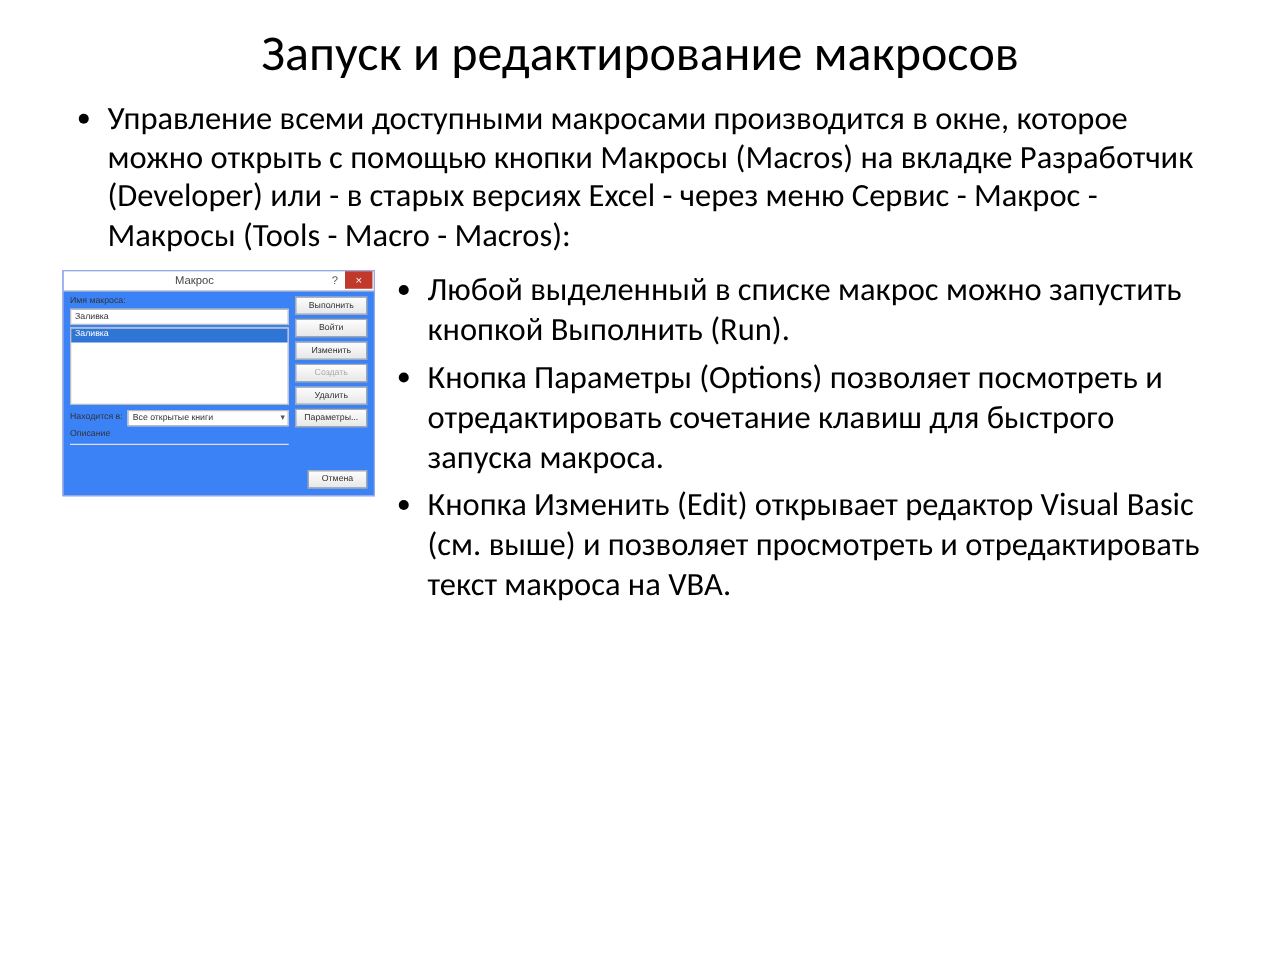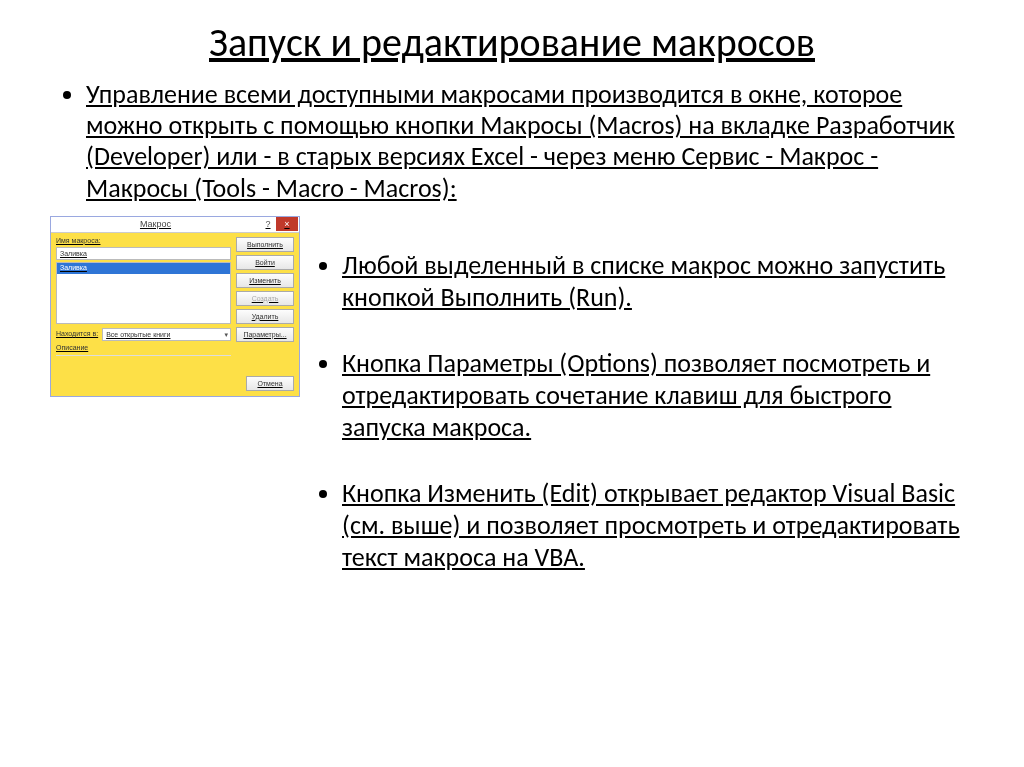--- a/index.html
+++ b/index.html
@@ -10,21 +10,20 @@
     height: 767px;
     font-family: Calibri, Arial, sans-serif;
     background: #fff;
     color: #000;
   }
   .slide {
     width: 1024px;
     height: 767px;
     padding: 10px 50px 30px 50px;
     position: relative;
-    text-decoration: underline;
   }
   h1.title {
     font-size: 40px;
     font-weight: 400;
     text-align: center;
     margin: 8px 0 12px 0;
     letter-spacing: 0;
   }
   ul.outer {
     list-style: disc;
@@ -37,21 +36,21 @@
   .row2 {
     display: flex;
     align-items: flex-start;
     margin-top: 12px;
     gap: 14px;
   }
   .dialog-thumb {
     width: 250px;
     flex: 0 0 auto;
     border: 1px solid #9aa8e0;
-    background: #fde047;
+    background: #3b82f6;
     font-family: Tahoma, Arial, sans-serif;
     font-size: 8px;
     color: #333;
     line-height: 1.2;
   }
   .dlg-titlebar {
     background: #fff;
     display: flex;
     align-items: center;
     border-bottom: 1px solid #ccc;
@@ -159,21 +158,21 @@
     padding: 0 5px 5px 5px;
   }
   .dlg-footer .dlg-btn { width: 48px; }
   ul.inner {
     list-style: disc;
     margin: 0;
     padding-left: 28px;
     font-size: 26px;
     line-height: 1.23;
   }
-  ul.inner > li { margin-bottom: 6px; margin-top: 34px; }
+  ul.inner > li { margin-bottom: 6px; }
 </style>
 </head>
 <body>
 
 <div class="slide">
 
   <h1 class="title">Запуск и редактирование макросов</h1>
 
   <ul class="outer">
     <li>Управление всеми доступными макросами производится в окне, которое можно открыть с помощью кнопки Макросы (Macros) на вкладке Разработчик (Developer) или - в старых версиях Excel - через меню Сервис - Макрос - Макросы (Tools - Macro - Macros):</li>

